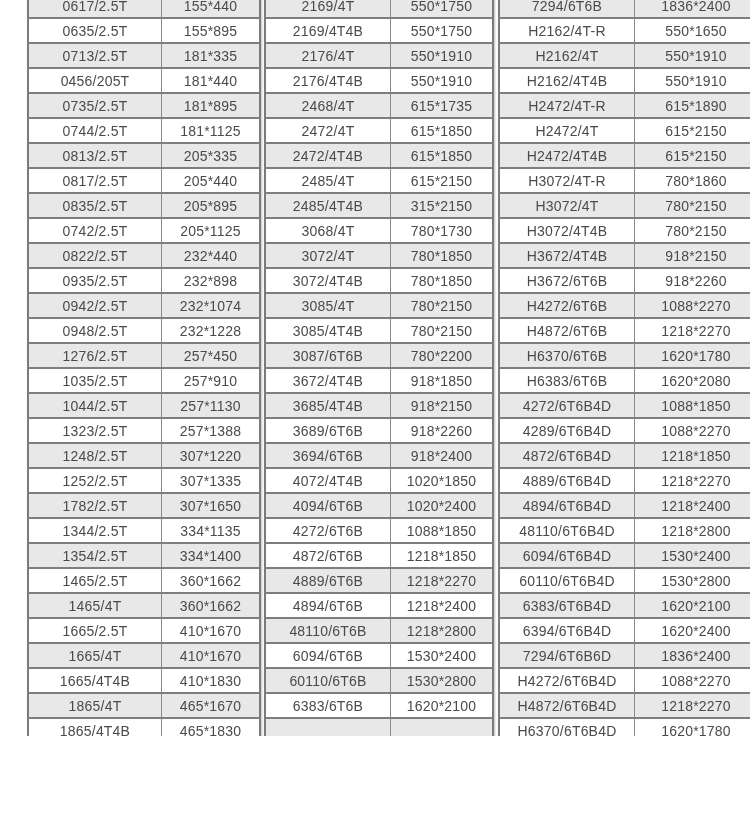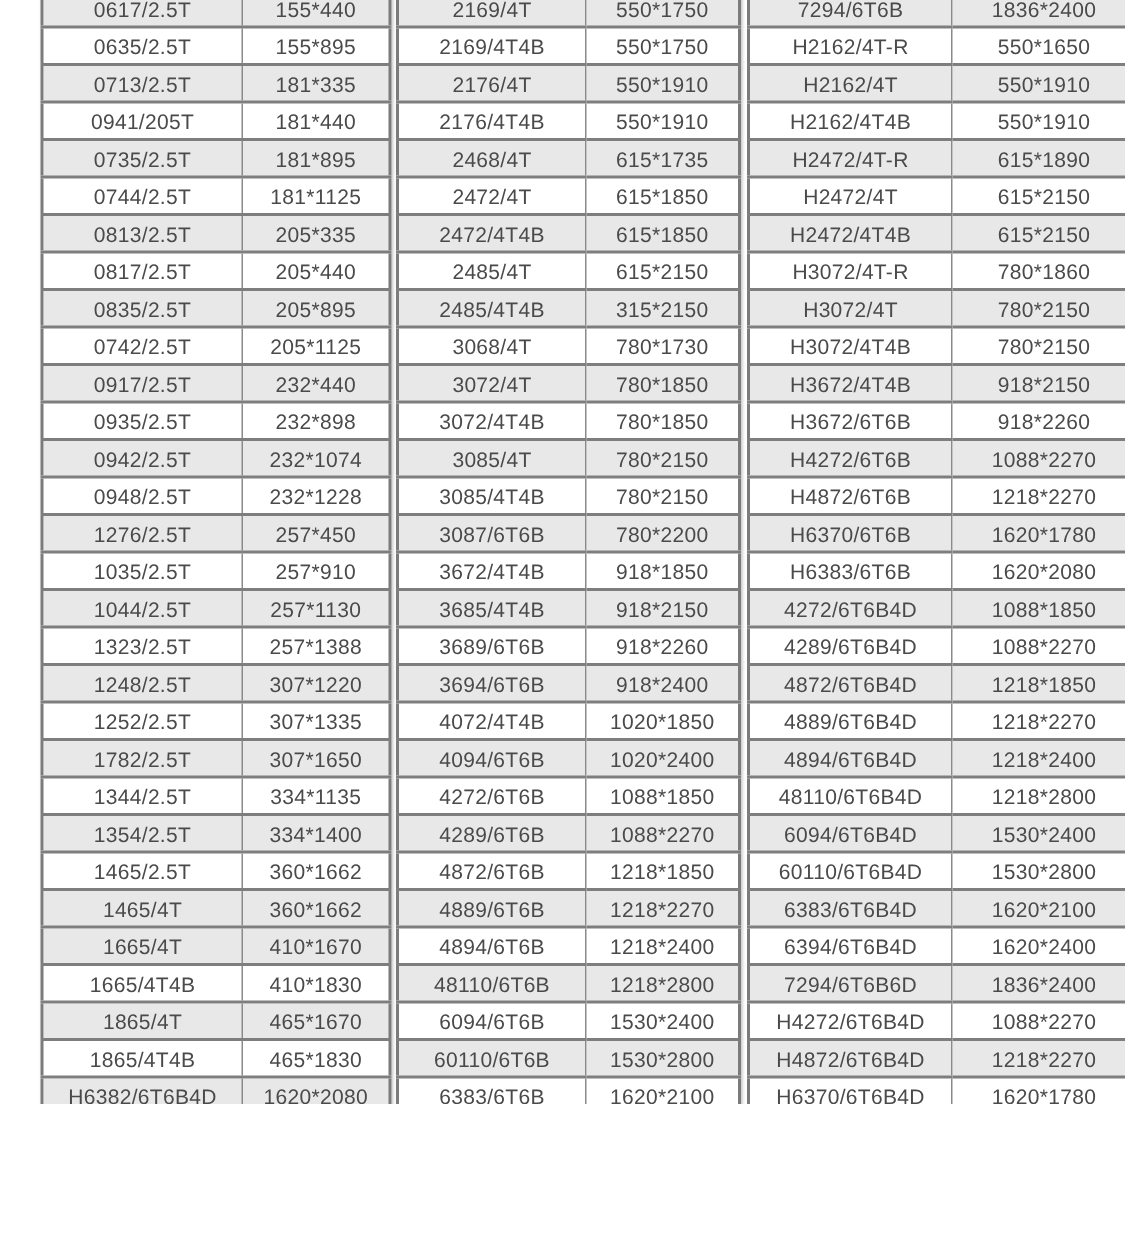--- a/index.html
+++ b/index.html
@@ -75,21 +75,21 @@
           </tr>
           <tr class="plain">
             <td>0635/2.5T</td>
             <td>155*895</td>
           </tr>
           <tr class="shaded">
             <td>0713/2.5T</td>
             <td>181*335</td>
           </tr>
           <tr class="plain">
-            <td>0941/205T</td>
+            <td>0456/205T</td>
             <td>181*440</td>
           </tr>
           <tr class="shaded">
             <td>0735/2.5T</td>
             <td>181*895</td>
           </tr>
           <tr class="plain">
             <td>0744/2.5T</td>
             <td>181*1125</td>
           </tr>
@@ -103,21 +103,21 @@
           </tr>
           <tr class="shaded">
             <td>0835/2.5T</td>
             <td>205*895</td>
           </tr>
           <tr class="plain">
             <td>0742/2.5T</td>
             <td>205*1125</td>
           </tr>
           <tr class="shaded">
-            <td>0917/2.5T</td>
+            <td>0822/2.5T</td>
             <td>232*440</td>
           </tr>
           <tr class="plain">
             <td>0935/2.5T</td>
             <td>232*898</td>
           </tr>
           <tr class="shaded">
             <td>0942/2.5T</td>
             <td>232*1074</td>
           </tr>
@@ -161,20 +161,24 @@
             <td>1354/2.5T</td>
             <td>334*1400</td>
           </tr>
           <tr class="plain">
             <td>1465/2.5T</td>
             <td>360*1662</td>
           </tr>
           <tr class="shaded">
             <td>1465/4T</td>
             <td>360*1662</td>
+          </tr>
+          <tr class="plain">
+            <td>1665/2.5T</td>
+            <td>410*1670</td>
           </tr>
           <tr class="shaded">
             <td>1665/4T</td>
             <td>410*1670</td>
           </tr>
           <tr class="plain">
             <td>1665/4T4B</td>
             <td>410*1830</td>
           </tr>
           <tr class="shaded">
@@ -274,24 +278,20 @@
             <td>4072/4T4B</td>
             <td>1020*1850</td>
           </tr>
           <tr class="shaded">
             <td>4094/6T6B</td>
             <td>1020*2400</td>
           </tr>
           <tr class="plain">
             <td>4272/6T6B</td>
             <td>1088*1850</td>
-          </tr>
-          <tr class="shaded">
-            <td>4289/6T6B</td>
-            <td>1088*2270</td>
           </tr>
           <tr class="plain">
             <td>4872/6T6B</td>
             <td>1218*1850</td>
           </tr>
           <tr class="shaded">
             <td>4889/6T6B</td>
             <td>1218*2270</td>
           </tr>
           <tr class="plain">

